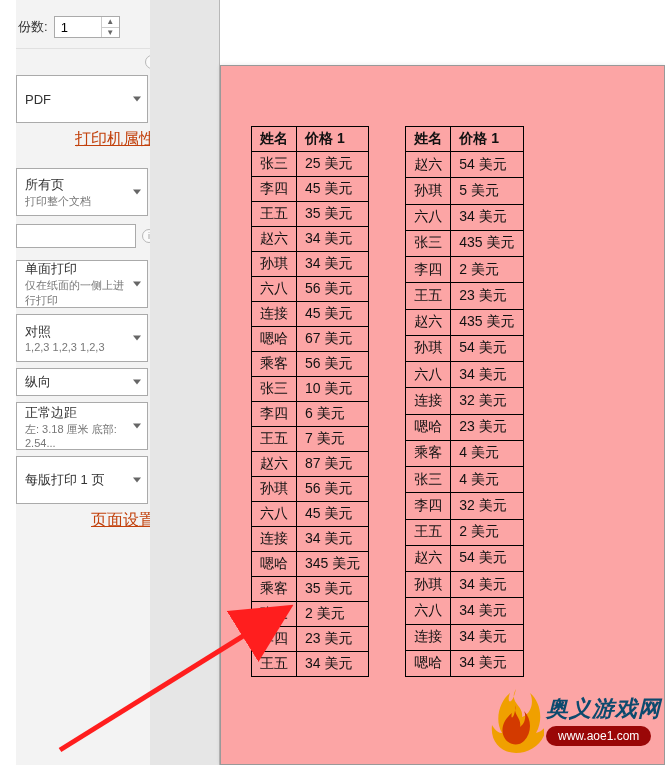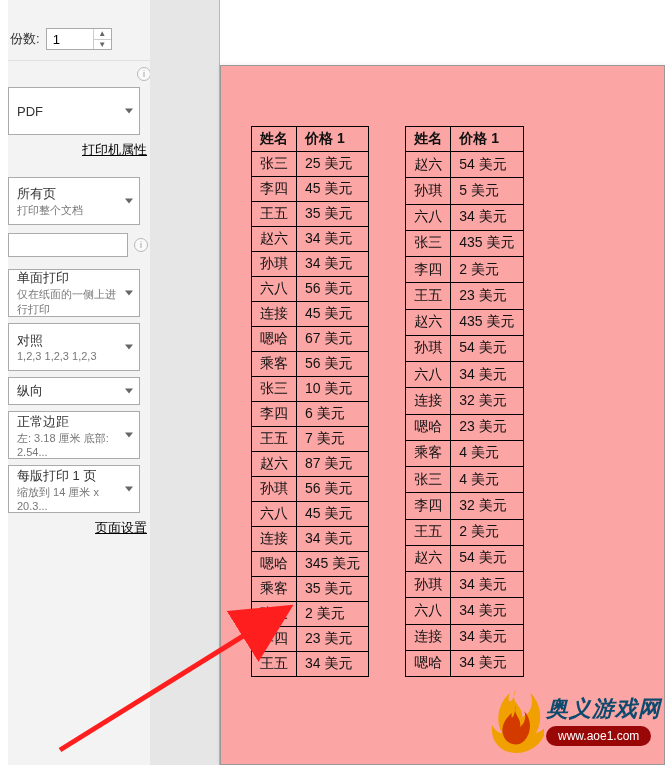--- a/index.html
+++ b/index.html
@@ -1,26 +1,26 @@
 <!DOCTYPE html>
 <html><head>
 <meta charset="utf-8">
 <style>
   * { box-sizing: border-box; margin: 0; padding: 0; }
   body { font-family: "Microsoft YaHei", Arial, sans-serif; background: #fff; width: 665px; height: 765px; overflow: hidden; position: relative; }
 
   
   .panel {
     position: absolute;
-    left: 8px; top: 0;
+    left: 16px; top: 0;
     width: 150px;
     height: 765px;
     background: #f3f3f3;
     border-right: 1px solid #d0d0d0;
-    padding-top: 24px;
+    padding-top: 12px;
     font-size: 13px;
     color: #333;
   }
   .copies-row {
     display: flex;
     align-items: center;
     gap: 6px;
     padding: 4px 2px 10px 2px;
     border-bottom: 1px solid #e0e0e0;
   }
@@ -91,22 +91,22 @@
     top: 50%;
     transform: translateY(-50%);
     width: 0; height: 0;
     border-left: 4px solid transparent;
     border-right: 4px solid transparent;
     border-top: 5px solid #666;
   }
   .combo.thin { height: 28px; }
 
   .link {
-    color: #000000;
-    font-size: 13px;
+    color: #c2410c;
+    font-size: 16px;
     text-decoration: underline;
     cursor: pointer;
     text-align: right;
     padding: 2px 10px 8px 0;
   }
 
   .pages-input {
     width: 120px;
     height: 24px;
     border: 1px solid #aaa;
@@ -248,21 +248,20 @@
 
 
   <div class="combo tall">
     <span>正常边距</span>
     <span class="line2">左: 3.18 厘米 底部: 2.54...</span>
     <span class="chev"></span>
   </div>
 
   <div class="combo tall">
     <span>每版打印 1 页</span>
-    <span class="line2">缩放到 14 厘米 x 20.3...</span>
     <span class="chev"></span>
   </div>
 
   <div class="link">页面设置</div>
 
 </div>
 
 <div class="gutter"></div>
 
 <div class="page-wrap">

